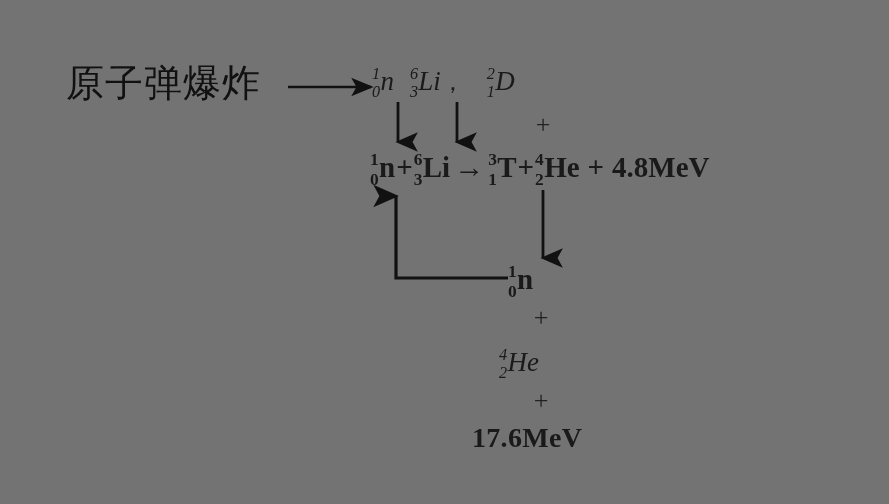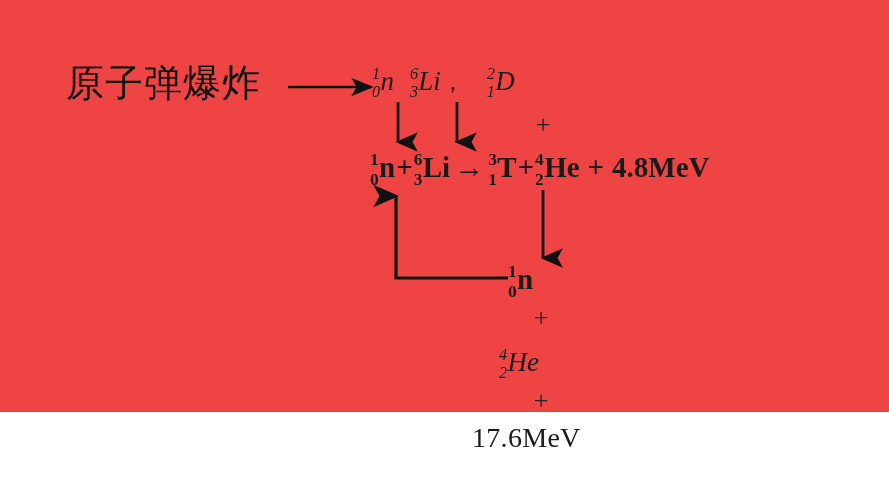--- a/index.html
+++ b/index.html
@@ -11,22 +11,22 @@
   body {
     width: 889px;
     height: 504px;
     overflow: hidden;
     font-family: "Liberation Serif", "DejaVu Serif", serif;
     color: #1a1a1a;
   }
   #canvas {
     position: relative;
     width: 889px;
-    height: 412px;
-    background: #ef4444;
+    height: 504px;
+    background: #737373;
   }
   .abs { position: absolute; }
 
   
   .cn-label {
     left: 66px;
     top: 60px;
     font-family: "DejaVu Sans", "Liberation Sans", sans-serif;
     font-size: 38px;
     line-height: 46px;
@@ -132,21 +132,21 @@
     white-space: nowrap;
     font-style: italic;
   }
 
   .row-energy-final {
     left: 472px;
     top: 421px;
     font-size: 28px;
     line-height: 34px;
     white-space: nowrap;
-    font-weight: normal;
+    font-weight: bold;
     letter-spacing: 0.3px;
   }
 
   
   #arrows {
     position: absolute;
     left: 0;
     top: 0;
     width: 889px;
     height: 504px;

